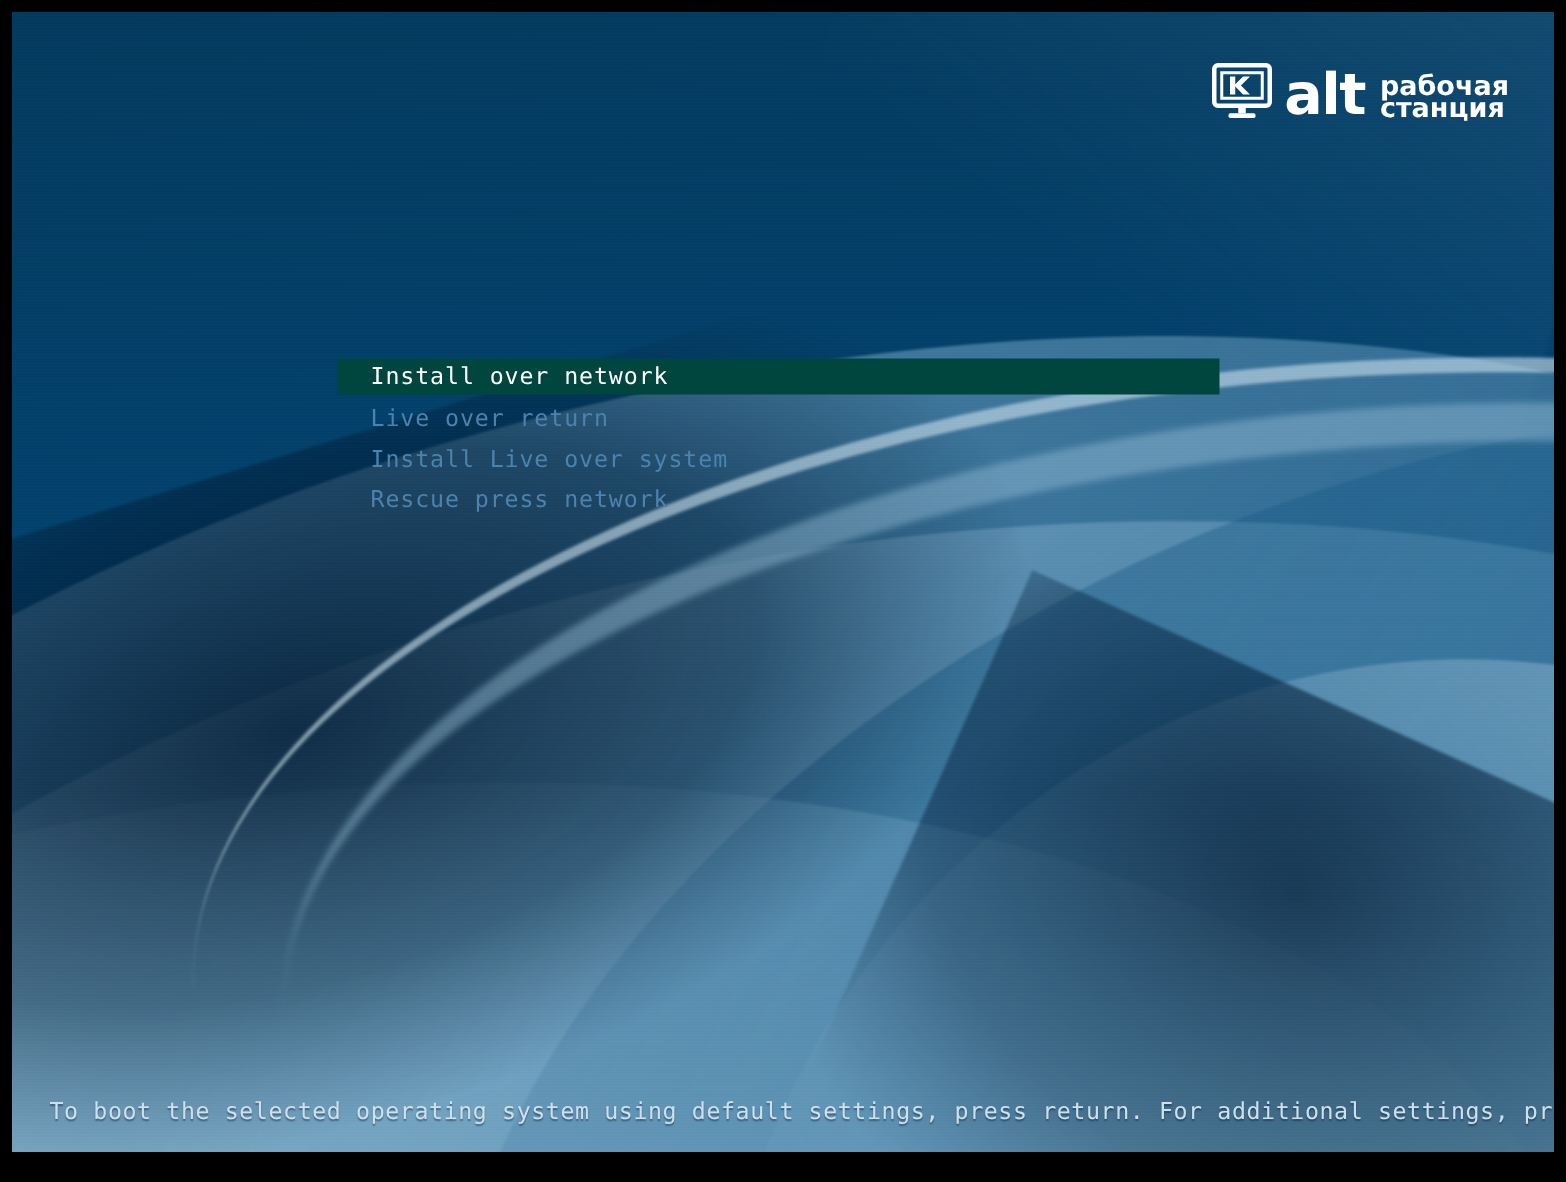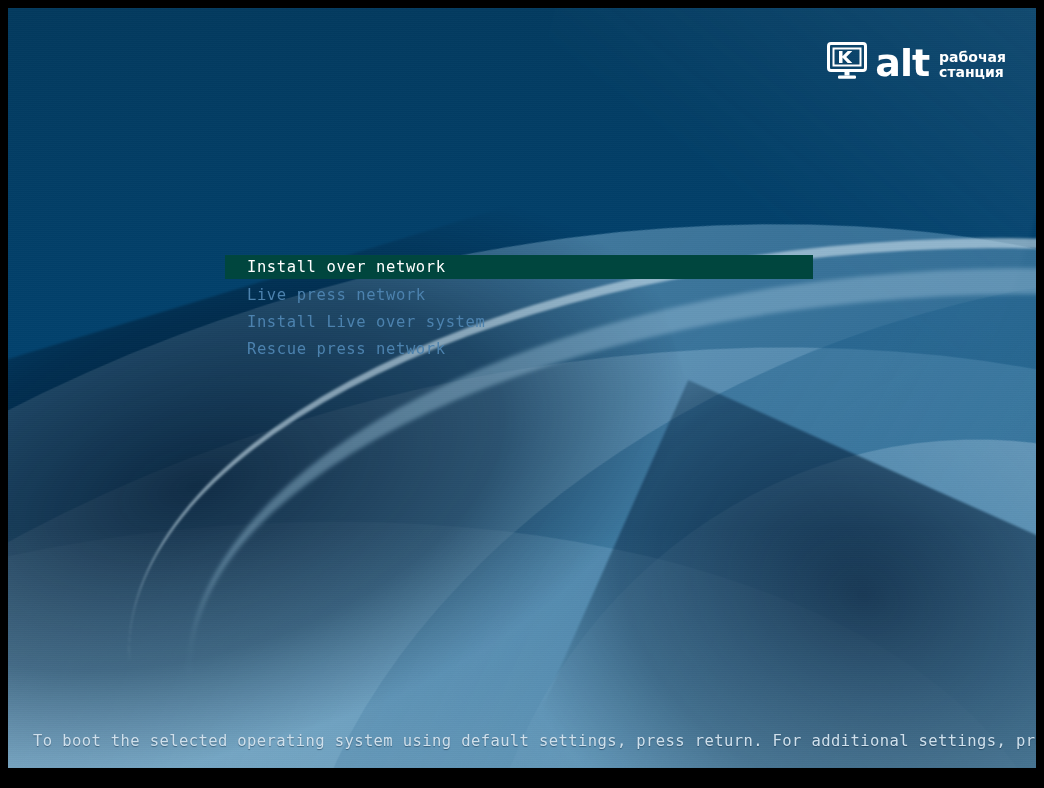--- a/index.html
+++ b/index.html
@@ -201,21 +201,21 @@
     font-weight: bold;
     font-size: 38px;
     line-height: 34px;
     color: #ffffff;
     letter-spacing: -1px;
   }
 
   .logo-sub {
     font-family: "DejaVu Sans", sans-serif;
     font-weight: bold;
-    font-size: 14px;
+    font-size: 18px;
     line-height: 15px;
     color: #ffffff;
     margin-left: 2px;
   }
 
   
   #menu {
     position: absolute;
     left: 217px;
     top: 227px;
@@ -231,21 +231,21 @@
     color: #4c82ae;
     padding-left: 22px;
     white-space: nowrap;
   }
 
   .menu-item.selected {
     background: #00463e;
     color: #ffffff;
     height: 24px;
     line-height: 24px;
-    margin-top: 20px;
+    margin-top: 4px;
     margin-bottom: 3px;
   }
 
   
   #hint {
     position: absolute;
     left: 25px;
     bottom: 18px;
     font-family: "DejaVu Sans Mono", monospace;
     font-size: 15.5px;
@@ -287,21 +287,21 @@
       </span>
       <span class="logo-word">alt</span>
       <span class="logo-sub">
         <span>рабочая</span><br>
         <span>станция</span>
       </span>
     </div>
 
     <div id="menu">
       <div class="menu-item selected">Install over network</div>
-      <div class="menu-item">Live press network</div>
+      <div class="menu-item">Live over return</div>
       <div class="menu-item">Install Live over system</div>
       <div class="menu-item">Rescue press network</div>
     </div>
 
     <div id="hint">To boot the selected operating system using default settings, press return. For additional settings, press E</div>
 
   </div>
 </div>
 
 </body></html>

